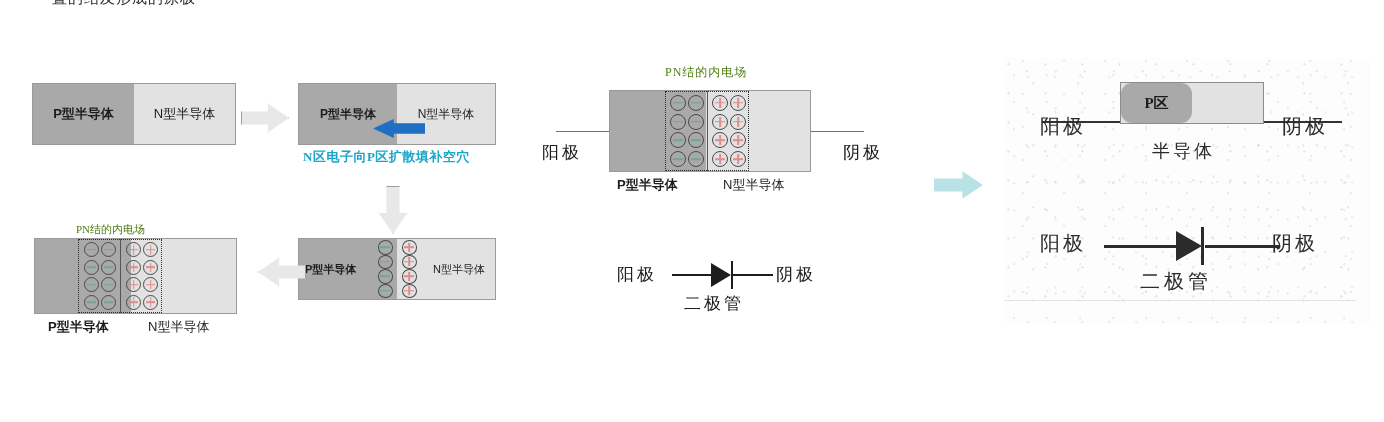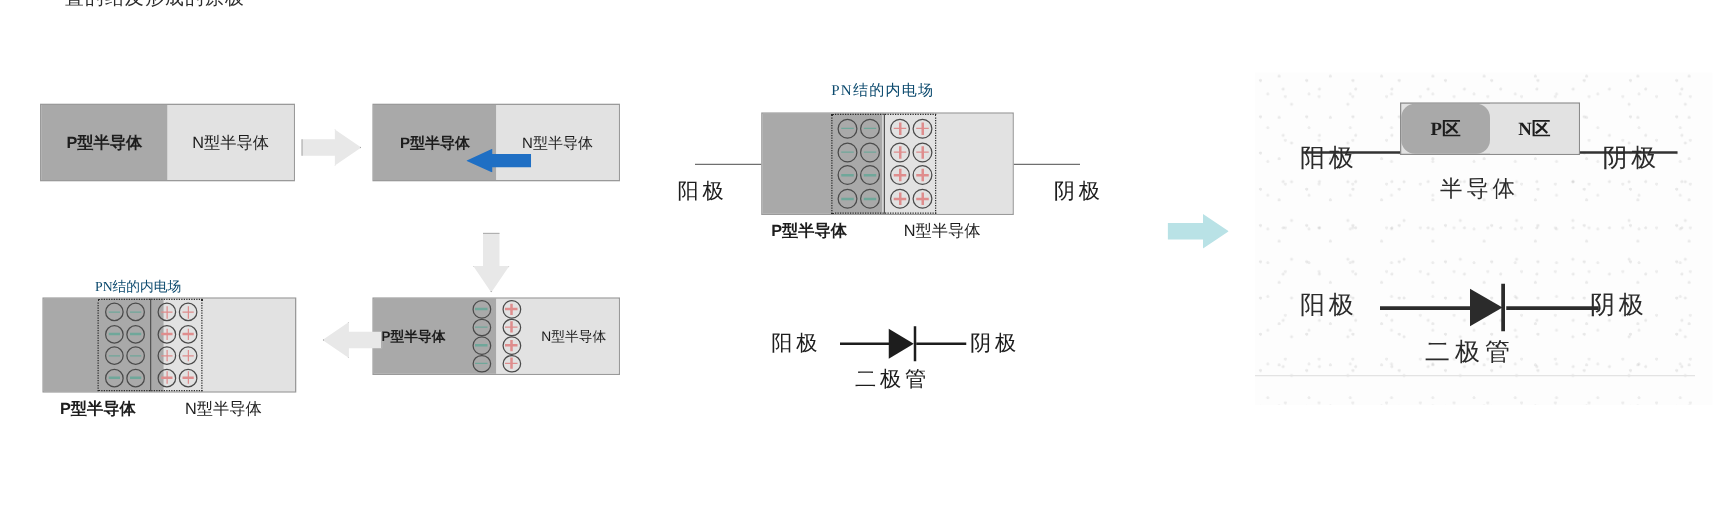--- a/index.html
+++ b/index.html
@@ -82,21 +82,21 @@
     box-sizing:border-box;
     pointer-events:none;
   }
   .mid-line{
     position:absolute;
     width:1px;background:#555;
   }
 
   
   .field-cap{
-    color:#0c4a6e;
+    color:#4d7c0f;
     font-family:"Liberation Serif","DejaVu Serif",serif;
     white-space:nowrap;
   }
 
   
   #diffusion-caption{
     color:#1aa6c8;
     font-family:"Liberation Serif","DejaVu Serif",serif;
     font-weight:bold;
     font-size:13px;
@@ -199,20 +199,21 @@
 
   <div class="abs pn-block" style="left:298px;top:83px;width:198px;height:62px;">
     <div class="pn-p" style="width:50%;">
       <span class="pn-label" style="font-size:12px;">P型半导体</span>
     </div>
     <div class="pn-n" style="width:50%;">
       <span class="pn-label thin" style="font-size:12px;">N型半导体</span>
     </div>
   </div>
   <div class="abs arrow-blue" style="left:373px;top:119px;width:52px;height:19px;"></div>
+  <div class="abs" id="diffusion-caption" style="left:303px;top:148px;">N区电子向P区扩散填补空穴</div>
 
   <div class="abs arrow-out arrow-down-out" style="left:378px;top:186px;width:28px;height:46px;"></div>
 
   <div class="abs pn-block" style="left:298px;top:238px;width:198px;height:62px;">
     <div class="pn-p" style="width:50%;justify-content:flex-start;padding-left:6px;">
       <span class="pn-label" style="font-size:11px;">P型半导体</span>
     </div>
     <div class="pn-n" style="width:50%;justify-content:flex-end;padding-right:10px;">
       <span class="pn-label thin" style="font-size:11px;">N型半导体</span>
     </div>
@@ -453,23 +454,20 @@
   <div class="abs" id="right-panel"></div>
   <div id="right-divider"></div>
 
   <div class="lead dark" style="left:1042px;top:121px;width:80px;height:2px;background:#333;"></div>
   <div class="lead dark" style="left:1262px;top:121px;width:80px;height:2px;background:#333;"></div>
 
   <div class="abs pn-block" style="left:1120px;top:82px;width:144px;height:42px;border-color:#8c8c8c;">
     <div class="pn-p" style="width:50%;border-radius:11px;">
       <span class="pn-label" style="font-size:15px;font-family:'Liberation Serif',serif;">P区</span>
     </div>
-    <div class="pn-n" style="width:50%;">
-      <span class="pn-label" style="font-size:15px;font-family:'Liberation Serif',serif;">N区</span>
-    </div>
   </div>
 
   <div class="abs electrode" style="left:1040px;top:113px;font-size:20px;letter-spacing:3px;color:#2b2b2b;">阳极</div>
   <div class="abs electrode" style="left:1282px;top:113px;font-size:20px;letter-spacing:3px;color:#2b2b2b;">阴极</div>
   <div class="abs electrode" style="left:1152px;top:139px;font-size:18px;letter-spacing:3px;color:#2b2b2b;">半导体</div>
 
   <div class="abs electrode" style="left:1040px;top:230px;font-size:20px;letter-spacing:3px;color:#2b2b2b;">阳极</div>
   <div class="lead dark" style="left:1104px;top:245px;width:74px;height:3px;background:#2b2b2b;"></div>
   <div class="abs" style="left:1176px;top:231px;width:32px;height:30px;">
     <span class="diode-tri" style="left:0;top:0;border-top-width:15px;border-bottom-width:15px;border-left-width:26px;border-left-color:#2b2b2b;"></span>

